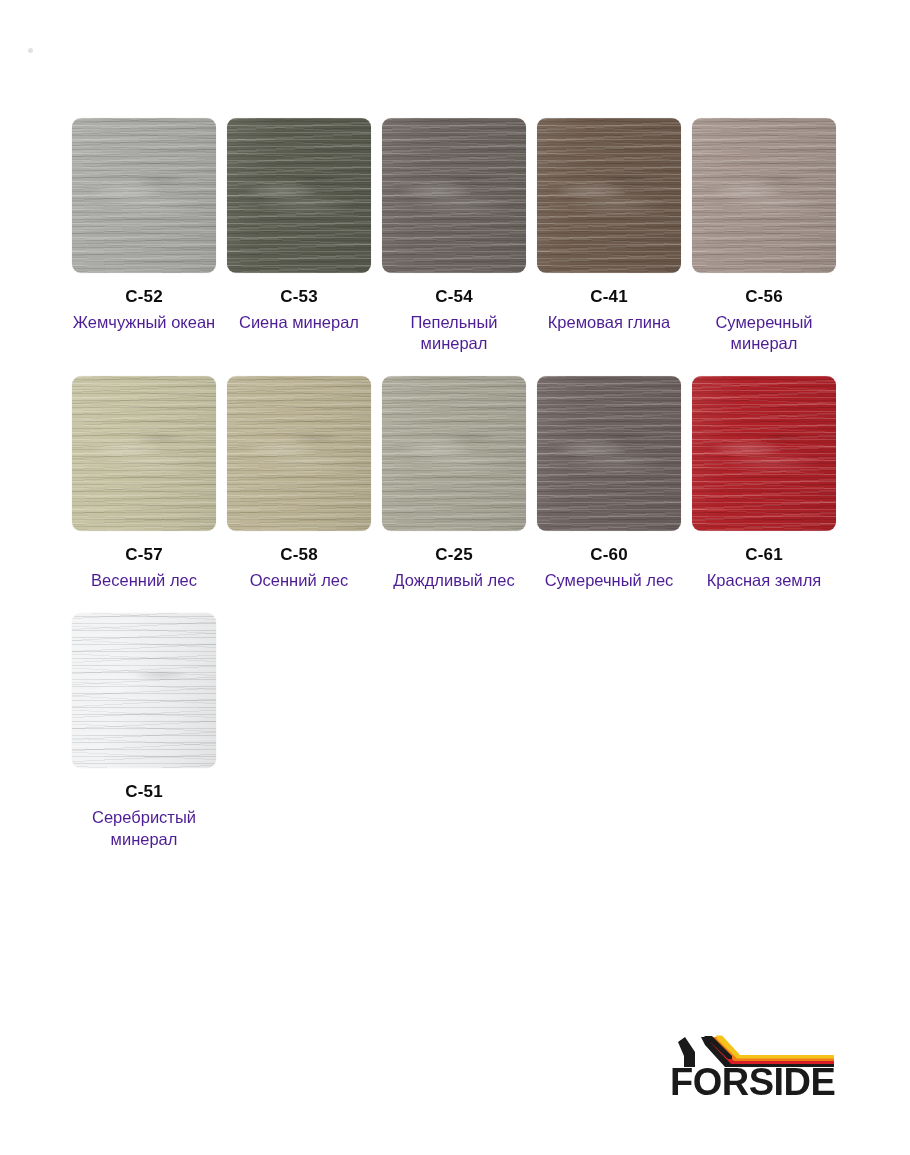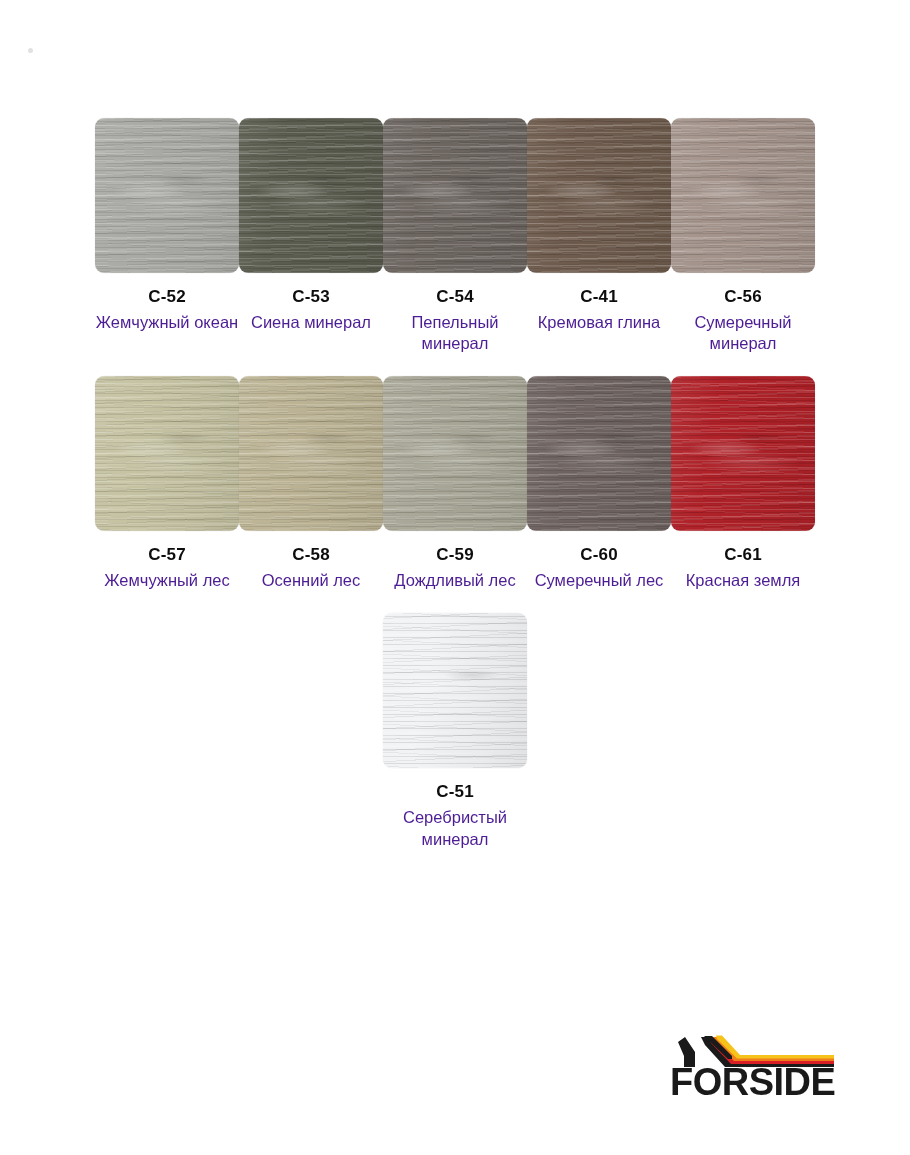--- a/index.html
+++ b/index.html
@@ -38,22 +38,22 @@
 
   .swatch-grid {
     position: absolute;
     left: 72px;
     top: 118px;
     width: 766px;
   }
 
   .swatch-row {
     display: flex;
+    gap: 11px;
     margin-bottom: 22px;
-    justify-content: center;
   }
 
   .swatch-cell {
     width: 144px;
     display: flex;
     flex-direction: column;
     align-items: center;
   }
 
   .swatch-chip {
@@ -244,42 +244,42 @@
       <div class="swatch-row">
         <div class="swatch-cell">
           <div class="swatch-chip" style="background-color: rgb(198, 195, 163);">
             <div class="grain grain-a"></div>
             <div class="grain grain-b"></div>
             <div class="grain grain-c"></div>
             <div class="grain grain-knot"></div>
             <div class="grain grain-shade"></div>
           </div>
           <div class="swatch-code">C-57</div>
-          <div class="swatch-name">Жемчужный лес</div>
+          <div class="swatch-name">Весенний лес</div>
         </div>
         <div class="swatch-cell">
           <div class="swatch-chip" style="background-color: rgb(189, 180, 149);">
             <div class="grain grain-a"></div>
             <div class="grain grain-b"></div>
             <div class="grain grain-c"></div>
             <div class="grain grain-knot"></div>
             <div class="grain grain-shade"></div>
           </div>
           <div class="swatch-code">C-58</div>
           <div class="swatch-name">Осенний лес</div>
         </div>
         <div class="swatch-cell">
           <div class="swatch-chip" style="background-color: rgb(169, 168, 152);">
             <div class="grain grain-a"></div>
             <div class="grain grain-b"></div>
             <div class="grain grain-c"></div>
             <div class="grain grain-knot"></div>
             <div class="grain grain-shade"></div>
           </div>
-          <div class="swatch-code">C-59</div>
+          <div class="swatch-code">C-25</div>
           <div class="swatch-name">Дождливый лес</div>
         </div>
         <div class="swatch-cell">
           <div class="swatch-chip" style="background-color: rgb(110, 99, 96);">
             <div class="grain grain-a"></div>
             <div class="grain grain-b"></div>
             <div class="grain grain-c"></div>
             <div class="grain grain-knot"></div>
             <div class="grain grain-shade"></div>
           </div>

